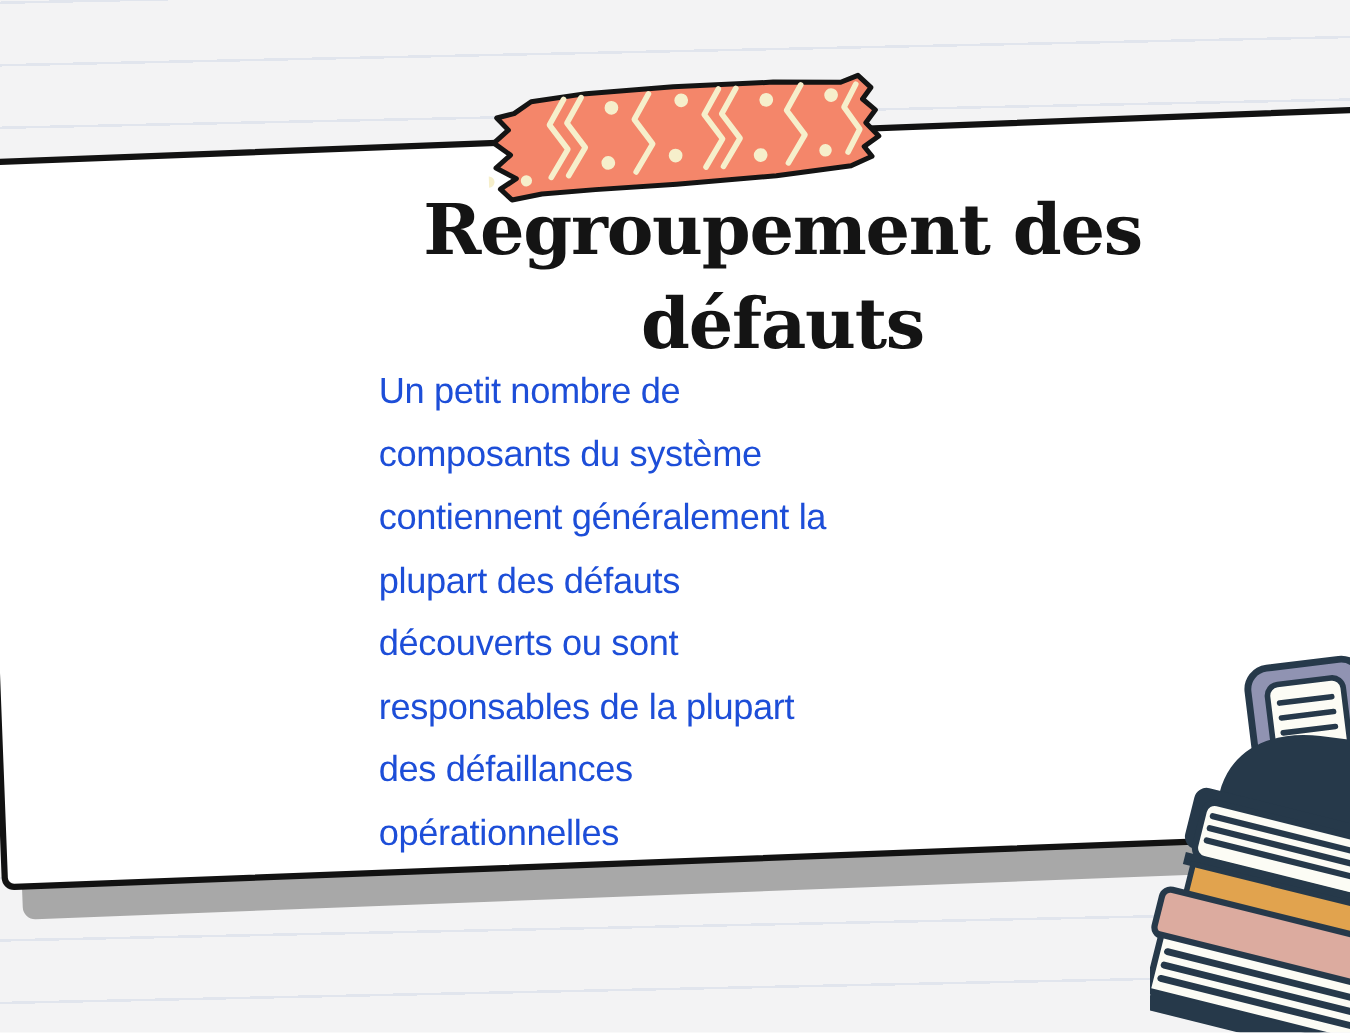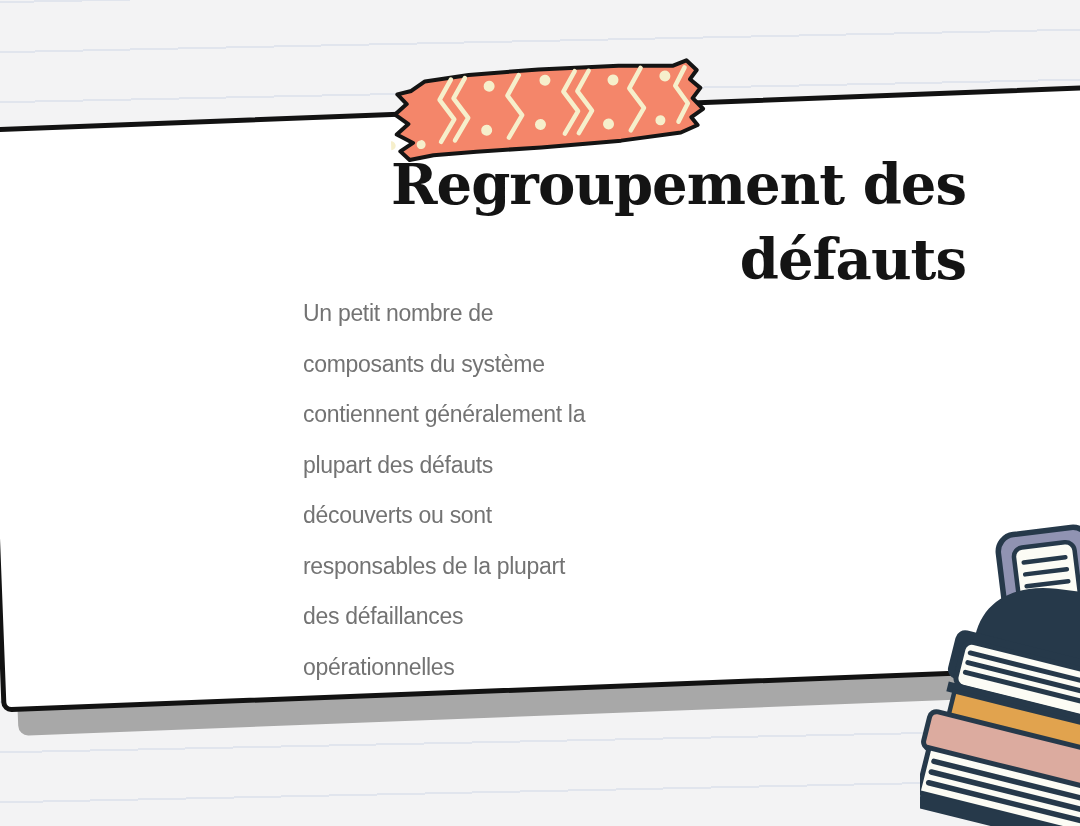--- a/index.html
+++ b/index.html
@@ -26,35 +26,35 @@
   }
   
   .tape{
     position:absolute;left:390px;top:62px;width:326px;height:96px;
     transform:rotate(-2deg);
   }
   .tape svg{display:block;width:100%;height:100%;}
   
   .title{
     position:absolute;left:286px;top:147px;width:680px;
-    text-align:right;
+    text-align:center;
     font-family:"DejaVu Serif",serif;
     font-weight:bold;
     font-size:56px;line-height:75px;
     letter-spacing:-1px;
     color:#141414;
     white-space:pre-line;
   }
   
   .body-text{
     position:absolute;left:303px;top:288px;width:460px;
     font-family:"Liberation Sans",sans-serif;
-    font-size:23px;line-height:50.5px;
+    font-size:29px;line-height:50.5px;
     letter-spacing:-0.3px;
-    color:#737373;
+    color:#1d4ed8;
     white-space:pre-line;
   }
   
   .illustration{
     position:absolute;right:0;bottom:0;width:160px;height:306px;
   }
   .illustration svg{display:block;width:100%;height:100%;}
 </style>
 </head>
 <body>

